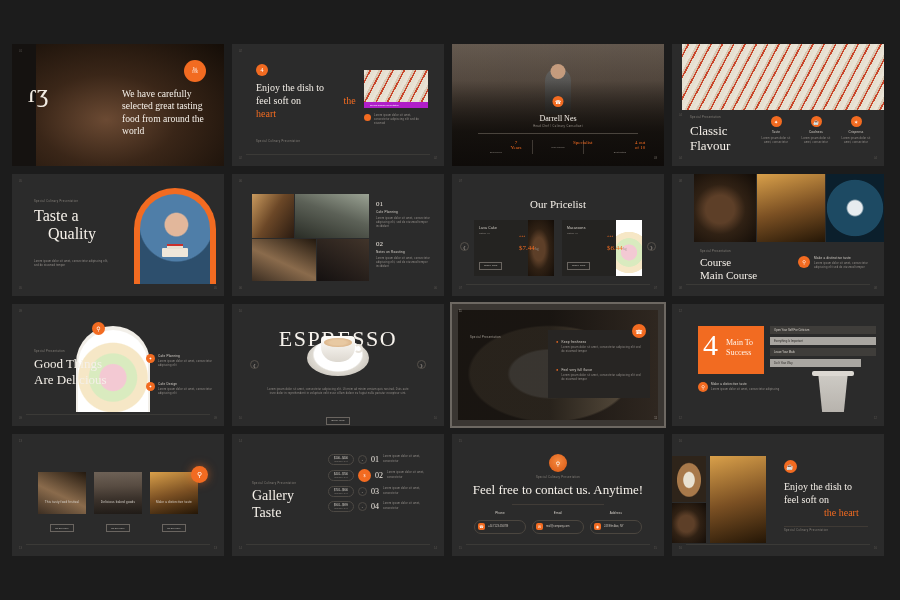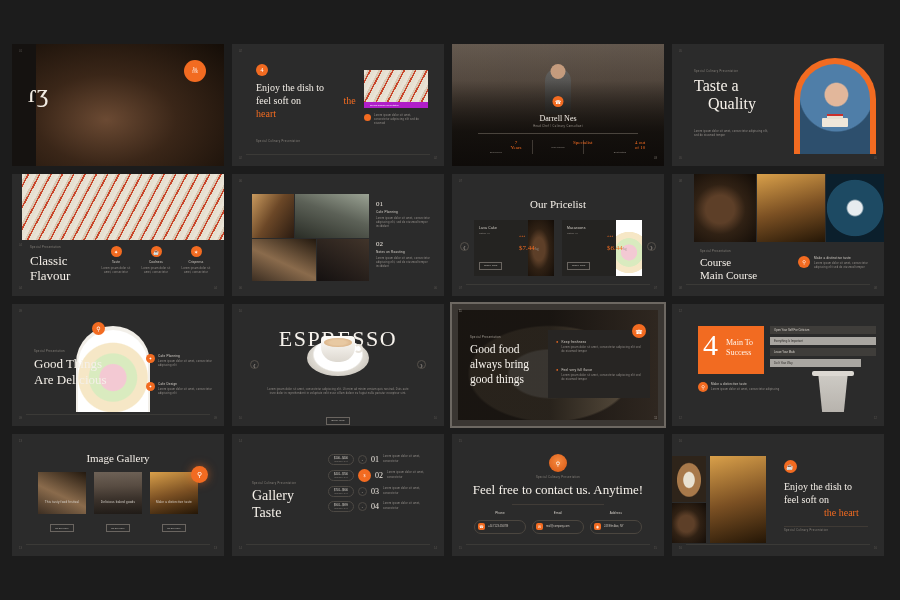--- a/index.html
+++ b/index.html
@@ -70,20 +70,21 @@
 <div class="deck">
 
   <div class="slide" style="background:#0d0a07;">
     <div class="photo p-cake" style="left:22px;top:0;right:0;bottom:0;"></div>
     <div style="position:absolute;left:0;top:0;width:24px;height:100%;background:#151210;"></div>
     <div class="serif" style="position:absolute;left:16px;top:40px;font-size:26px;color:#f2ece3;line-height:.8;transform:rotate(0deg);">ɾʒ</div>
     <div class="dot" style="position:absolute;right:18px;top:16px;width:22px;height:22px;font-size:3px;line-height:1.1;text-align:center;">
         <span style="white-space:pre-line;">Est.
 1996</span>
       </div>
+    <div class="serif" style="position:absolute;left:110px;top:44px;width:92px;font-size:9.6px;color:#f6f1ea;line-height:1.28;">We have carefully selected great tasting food from around the world</div>
     <div class="corner-tl">01</div>
   </div>
 
   <div class="slide">
     <div class="corner-tl">02</div>
     <div class="dot" style="position:absolute;left:24px;top:20px;width:12px;height:12px;font-size:6px;">4</div>
     <div class="serif" style="position:absolute;left:24px;top:38px;width:104px;font-size:10px;color:#f3eee7;line-height:1.28;">
       <span>Enjoy the dish to</span><br>
       <span>feel soft on</span> <span class="orange">the heart</span>
     </div>
@@ -121,62 +122,62 @@
       </div>
       <div style="text-align:center;width:52px;">
         <div class="serif orange" style="font-size:5px;">4 out of 10</div>
         <div style="font-size:2.4px;color:#8e8781;margin-top:1px;">Best Rating</div>
       </div>
     </div>
     <div class="corner-br" style="color:#7a746c;">03</div>
   </div>
 
   <div class="slide">
+    <div class="photo p-canape" style="left:10px;top:0;right:0;height:66px;"></div>
+    <div class="corner-tl" style="top:70px;">04</div>
+    <div class="eyebrow" style="position:absolute;left:18px;top:72px;">Special Presentation</div>
+    <div class="serif" style="position:absolute;left:18px;top:79px;font-size:13px;color:#f4efe8;line-height:1.16;">
+      <span>Classic</span><br><span>Flavour</span>
+    </div>
+    <div style="position:absolute;left:86px;top:72px;right:8px;display:flex;gap:4px;">
+      <div style="width:36px;text-align:center;">
+        <div class="dot" style="width:11px;height:11px;margin:0 auto;font-size:5px;">✦</div>
+        <div class="micro-w" style="margin-top:3px;font-size:3px;">Taste</div>
+        <div class="micro" style="margin-top:2px;">Lorem ipsum dolor sit amet, consectetur</div>
+      </div>
+      <div style="width:36px;text-align:center;">
+        <div class="dot" style="width:11px;height:11px;margin:0 auto;font-size:5px;">☕</div>
+        <div class="micro-w" style="margin-top:3px;font-size:3px;">Coolness</div>
+        <div class="micro" style="margin-top:2px;">Lorem ipsum dolor sit amet, consectetur</div>
+      </div>
+      <div style="width:36px;text-align:center;">
+        <div class="dot" style="width:11px;height:11px;margin:0 auto;font-size:5px;">✶</div>
+        <div class="micro-w" style="margin-top:3px;font-size:3px;">Crispness</div>
+        <div class="micro" style="margin-top:2px;">Lorem ipsum dolor sit amet, consectetur</div>
+      </div>
+    </div>
+    <div class="corner-bl">04</div>
+    <div class="corner-br">04</div>
+  </div>
+
+  <div class="slide">
     <div class="corner-tl">05</div>
     <div style="position:absolute;right:8px;top:14px;width:82px;height:96px;border-radius:41px 41px 0 0;background:#f26b21;"></div>
     <div class="photo p-woman" style="right:14px;top:20px;width:70px;height:90px;border-radius:35px 35px 0 0;"></div>
     <div style="position:absolute;right:36px;top:74px;width:26px;height:9px;background:#efe7da;border-radius:1px;">
       <div style="position:absolute;left:5px;top:-4px;width:16px;height:5px;background:#e7e0d2;border-top:2px solid #c9302c;"></div>
     </div>
     <div class="eyebrow" style="position:absolute;left:22px;top:26px;">Special Culinary Presentation</div>
     <div class="serif" style="position:absolute;left:22px;top:33px;font-size:16px;color:#f5f0e9;line-height:1.15;">
       <span>Taste a</span><br>
       <span style="padding-left:14px;display:inline-block;">Quality</span>
     </div>
     <div class="micro" style="position:absolute;left:22px;top:86px;width:76px;">Lorem ipsum dolor sit amet, consectetur adipiscing elit, sed do eiusmod tempor</div>
     <div class="corner-bl">05</div>
     <div class="corner-br">05</div>
-  </div>
-
-  <div class="slide">
-    <div class="photo p-canape" style="left:10px;top:0;right:0;height:66px;"></div>
-    <div class="corner-tl" style="top:70px;">04</div>
-    <div class="eyebrow" style="position:absolute;left:18px;top:72px;">Special Presentation</div>
-    <div class="serif" style="position:absolute;left:18px;top:79px;font-size:13px;color:#f4efe8;line-height:1.16;">
-      <span>Classic</span><br><span>Flavour</span>
-    </div>
-    <div style="position:absolute;left:86px;top:72px;right:8px;display:flex;gap:4px;">
-      <div style="width:36px;text-align:center;">
-        <div class="dot" style="width:11px;height:11px;margin:0 auto;font-size:5px;">✦</div>
-        <div class="micro-w" style="margin-top:3px;font-size:3px;">Taste</div>
-        <div class="micro" style="margin-top:2px;">Lorem ipsum dolor sit amet, consectetur</div>
-      </div>
-      <div style="width:36px;text-align:center;">
-        <div class="dot" style="width:11px;height:11px;margin:0 auto;font-size:5px;">☕</div>
-        <div class="micro-w" style="margin-top:3px;font-size:3px;">Coolness</div>
-        <div class="micro" style="margin-top:2px;">Lorem ipsum dolor sit amet, consectetur</div>
-      </div>
-      <div style="width:36px;text-align:center;">
-        <div class="dot" style="width:11px;height:11px;margin:0 auto;font-size:5px;">✶</div>
-        <div class="micro-w" style="margin-top:3px;font-size:3px;">Crispness</div>
-        <div class="micro" style="margin-top:2px;">Lorem ipsum dolor sit amet, consectetur</div>
-      </div>
-    </div>
-    <div class="corner-bl">04</div>
-    <div class="corner-br">04</div>
   </div>
 
   <div class="slide">
     <div class="corner-tl">06</div>
     <div class="photo p-coffee1" style="left:20px;top:20px;width:42px;height:44px;"></div>
     <div class="photo p-coffee2" style="left:63px;top:20px;width:74px;height:44px;"></div>
     <div class="photo p-coffee3" style="left:20px;top:65px;width:64px;height:42px;"></div>
     <div class="photo p-dark" style="left:85px;top:65px;width:52px;height:42px;"></div>
     <div style="position:absolute;left:144px;top:26px;width:58px;">
       <div class="serif" style="font-size:7px;color:#efe9e1;">01</div>
@@ -287,23 +288,20 @@
     </div>
     <div class="corner-bl">10</div>
     <div class="corner-br">10</div>
   </div>
 
   <div class="slide selected" style="background:#3a3632;">
     <div class="photo p-plate" style="left:6px;top:6px;right:6px;bottom:6px;"></div>
     <div style="position:absolute;left:6px;top:6px;right:6px;bottom:6px;background:linear-gradient(90deg,rgba(18,15,12,.82) 0 46%,rgba(24,20,16,.32) 100%);"></div>
     <div class="corner-tl" style="color:#a8a29a;">11</div>
     <div class="eyebrow" style="position:absolute;left:18px;top:32px;color:#b4ada4;">Special Presentation</div>
-    <div class="serif" style="position:absolute;left:18px;top:38px;font-size:11.5px;color:#f8f4ee;line-height:1.3;">
-      <span>Good food</span><br><span>always bring</span><br><span>good things</span>
-    </div>
     <div style="position:absolute;left:96px;top:26px;right:14px;bottom:28px;background:#272523;">
       <div style="position:absolute;left:8px;top:10px;right:8px;display:flex;gap:3px;">
         <span style="color:#f26b21;font-size:4px;line-height:1;">●</span>
         <span>
           <span class="micro-w" style="font-size:3.2px;display:block;">Keep freshness</span>
           <span class="micro" style="display:block;margin-top:1.5px;">Lorem ipsum dolor sit amet, consectetur adipiscing elit sed do eiusmod tempor</span>
         </span>
       </div>
       <div style="position:absolute;left:8px;top:38px;right:8px;display:flex;gap:3px;">
         <span style="color:#f26b21;font-size:4px;line-height:1;">●</span>
@@ -347,21 +345,20 @@
       </span>
     </div>
     <div style="position:absolute;right:34px;bottom:14px;width:34px;height:40px;background:linear-gradient(180deg,#cfccc6,#b7b3ad);clip-path:polygon(6% 0,94% 0,82% 100%,18% 100%);"></div>
     <div style="position:absolute;right:30px;bottom:50px;width:42px;height:5px;background:#dcd8d2;border-radius:2px;"></div>
     <div class="corner-bl">12</div>
     <div class="corner-br">12</div>
   </div>
 
   <div class="slide">
     <div class="corner-tl">13</div>
-    <div class="serif" style="position:absolute;left:0;right:0;top:18px;text-align:center;font-size:11px;color:#f4efe8;">Image Gallery</div>
     <div style="position:absolute;left:26px;top:38px;right:26px;display:flex;gap:8px;">
       <div style="flex:1;">
         <div class="photo p-coffee3" style="position:relative;left:0;top:0;width:100%;height:42px;"></div>
         <div class="micro-w" style="font-size:3px;text-align:center;margin-top:-14px;position:relative;z-index:2;">This tasty food festival</div>
         <div style="text-align:center;margin-top:10px;"><span class="btn-o">Read More</span></div>
       </div>
       <div style="flex:1;">
         <div class="photo p-bar" style="position:relative;left:0;top:0;width:100%;height:42px;"></div>
         <div class="micro-w" style="font-size:3px;text-align:center;margin-top:-14px;position:relative;z-index:2;">Delicious baked goods</div>
         <div style="text-align:center;margin-top:10px;"><span class="btn-o">Read More</span></div>

